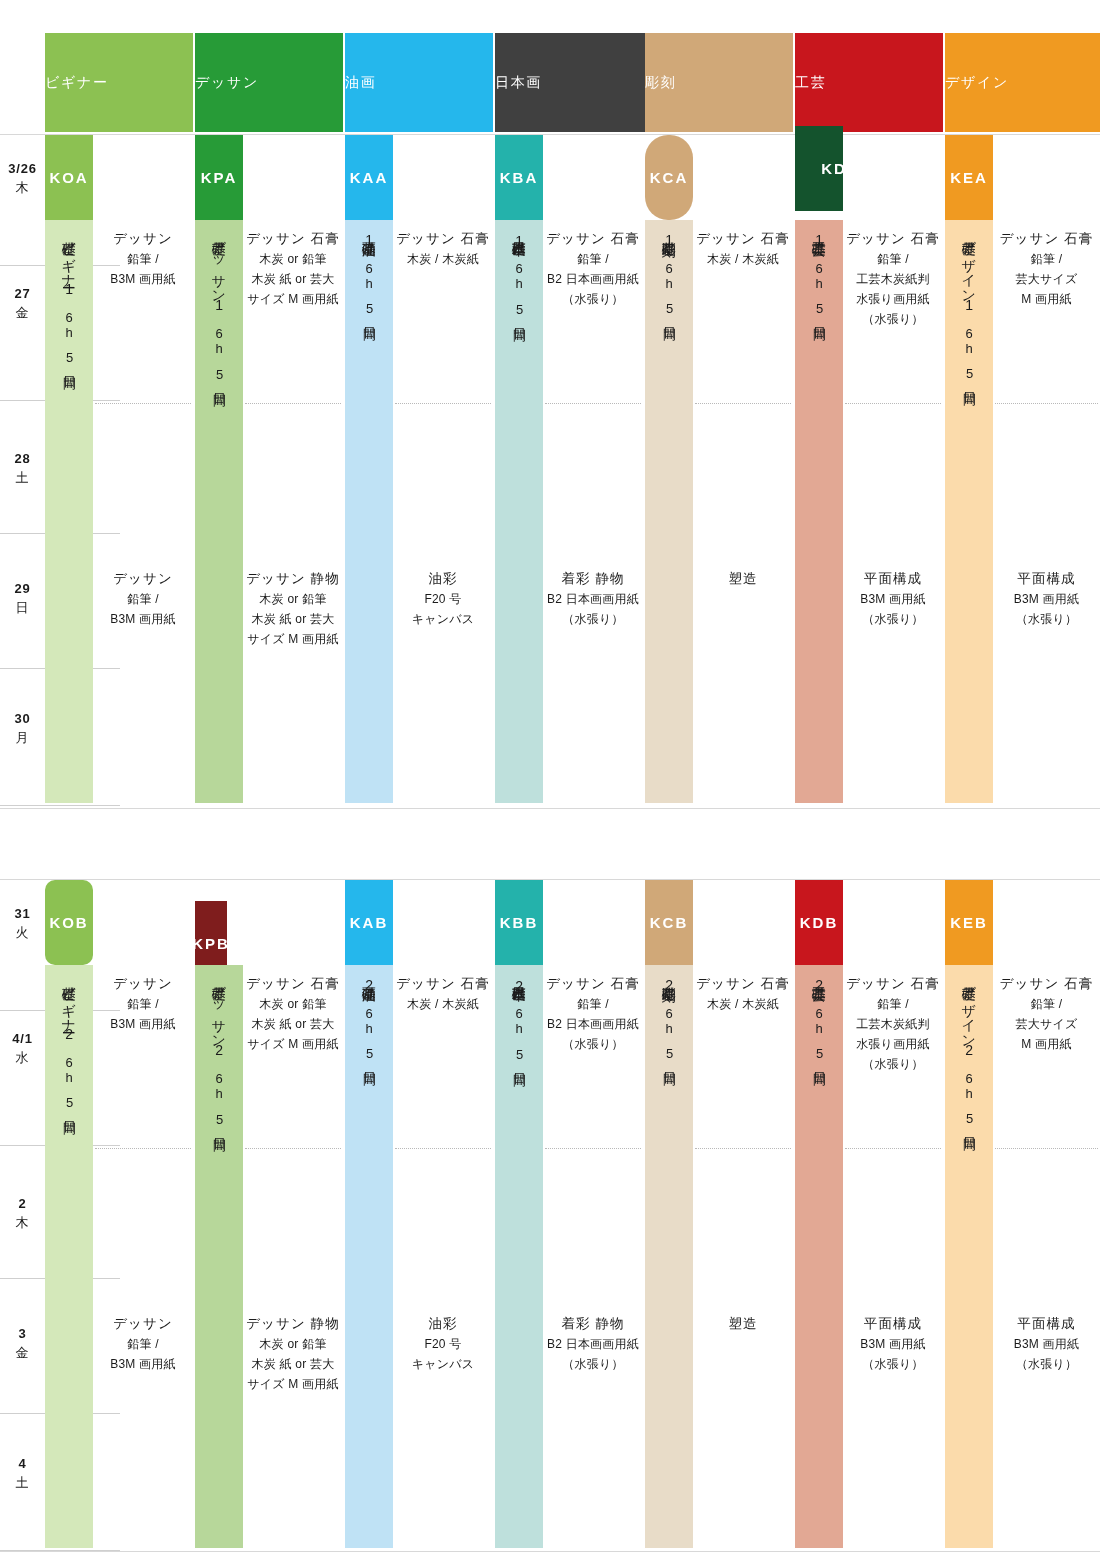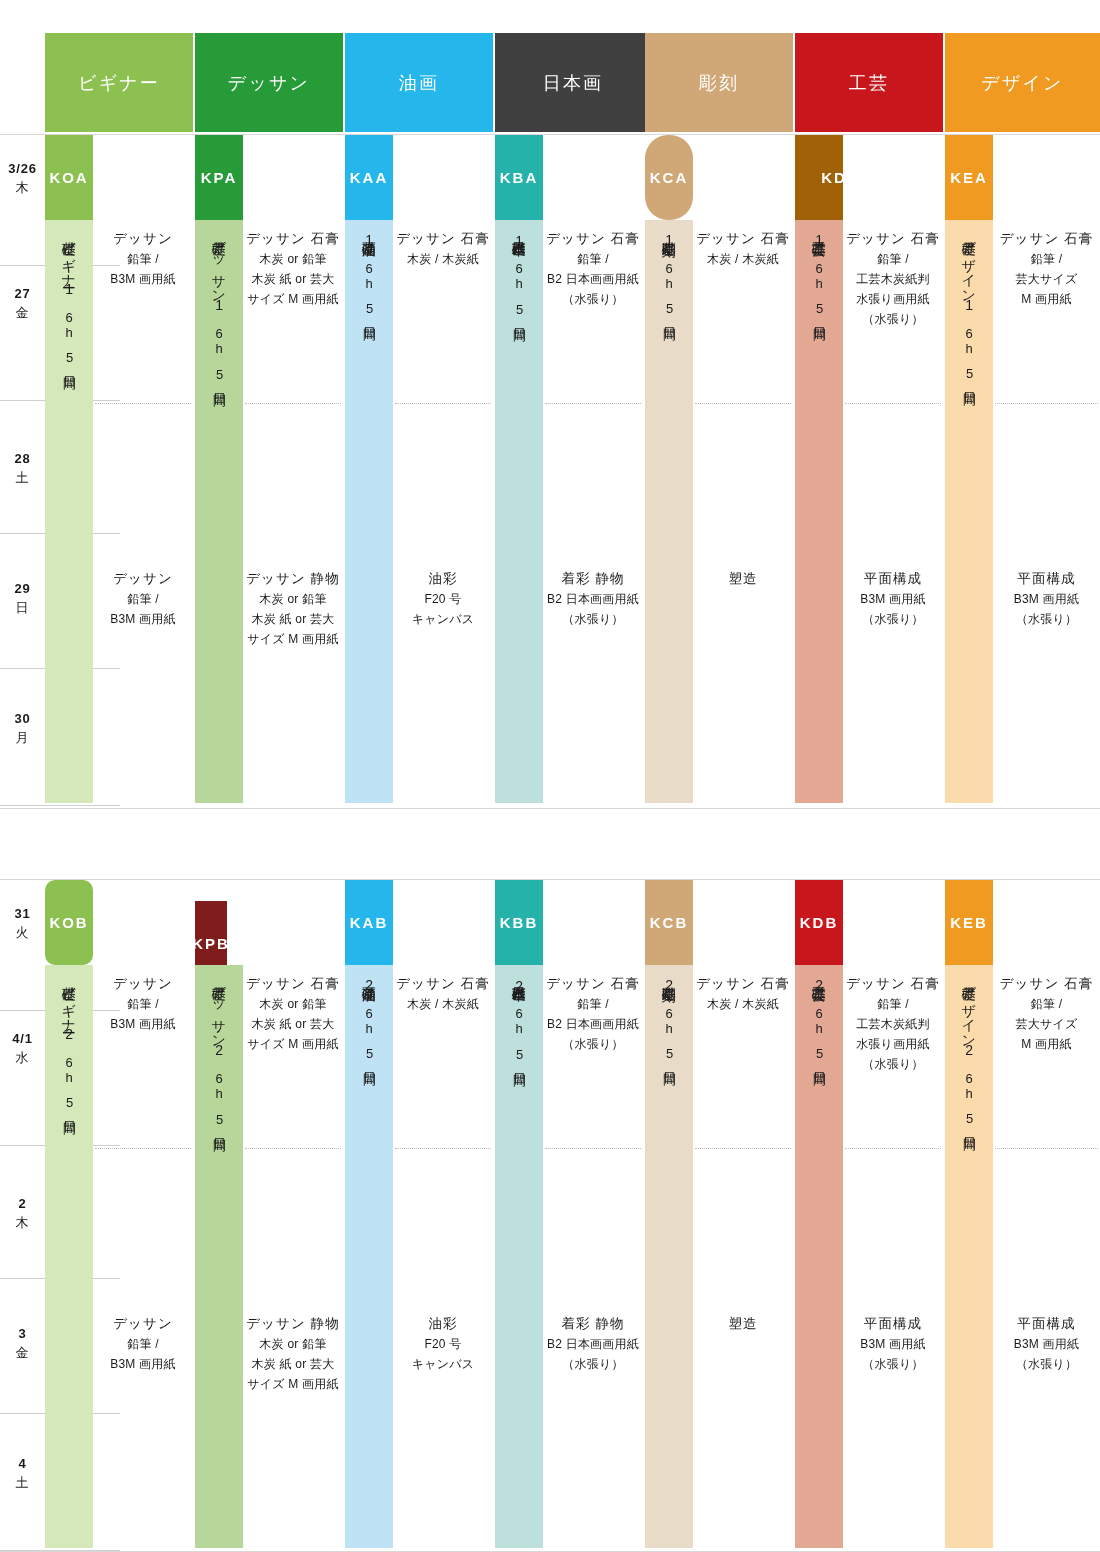--- a/index.html
+++ b/index.html
@@ -32,22 +32,22 @@
 
   .cat-row {
     position: absolute;
     left: 45px; top: 33px; height: 99px;
     width: 1055px;
   }
   .cat {
     position: absolute;
     top: 0; height: 99px;
     color: #fff;
-    display: flex; align-items: center; justify-content: center;
-    font-size: 18px;
+    display: flex; align-items: center; justify-content: flex-start;
+    font-size: 14px;
     letter-spacing: .12em;
   }
 
   
   .block { position: absolute; left: 0; width: 1100px; }
   .block .hline {
     position: absolute; left: 0; width: 1100px; height: 1px;
     background: #d8d8d8;
   }
   .block .hline.short { width: 120px; background: #cfcfcf; }
@@ -272,21 +272,21 @@
           <div class="vdays">5日間</div>
         </div>
         <div class="cell" style="left: 693px; top: 228px; width: 100px;">
           <div class="l1">デッサン 石膏</div>
           <div class="ln">木炭 / 木炭紙</div>
         </div>
         <div class="cell" style="left: 693px; top: 568px; width: 100px;">
           <div class="l1">塑造</div>
         </div>
         <div class="dotted" style="left: 695px; width: 96px; top: 403px;"></div>
-        <div class="code-chip" style="left: 795px; top: 135px; width: 48px; background: #a16207; padding-left: 43px;">
+        <div class="code-chip" style="left: 795px; top: 126px; width: 48px; background: #14532d; padding-left: 43px;">
           <span>KDA</span>
         </div>
         <div class="band" style="left: 795px; top: 220px; width: 48px; height: 583px; background: rgb(226, 168, 148);">
           <div class="vtitle">基礎工芸1</div>
           <div class="vhours">6h</div>
           <div class="vdays">5日間</div>
         </div>
         <div class="cell" style="left: 843px; top: 228px; width: 100px;">
           <div class="l1">デッサン 石膏</div>
           <div class="ln">鉛筆 /</div>

